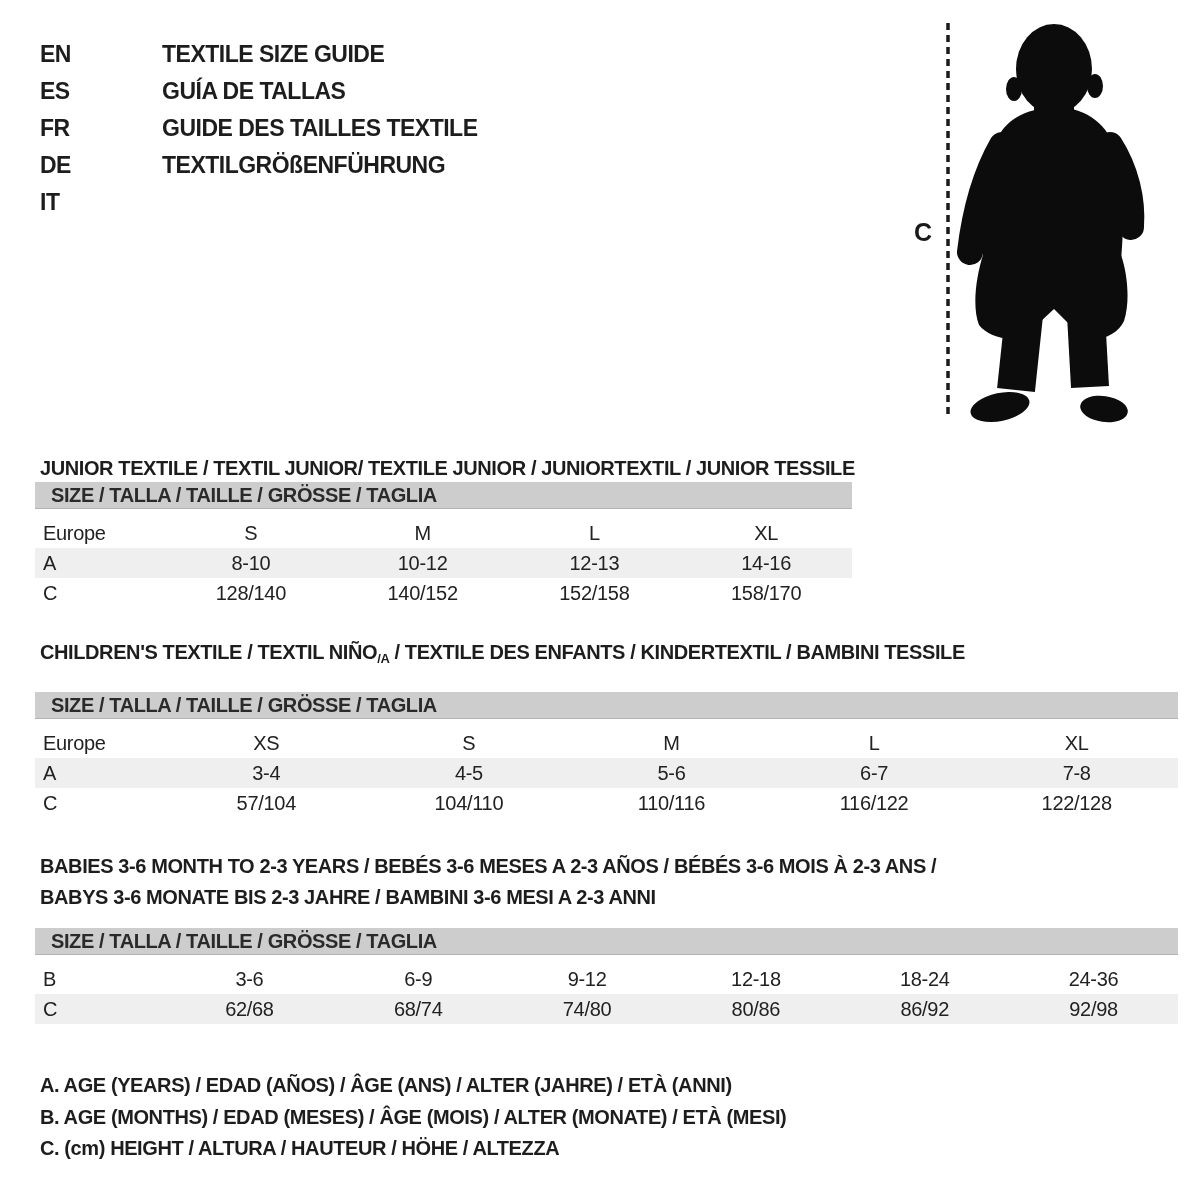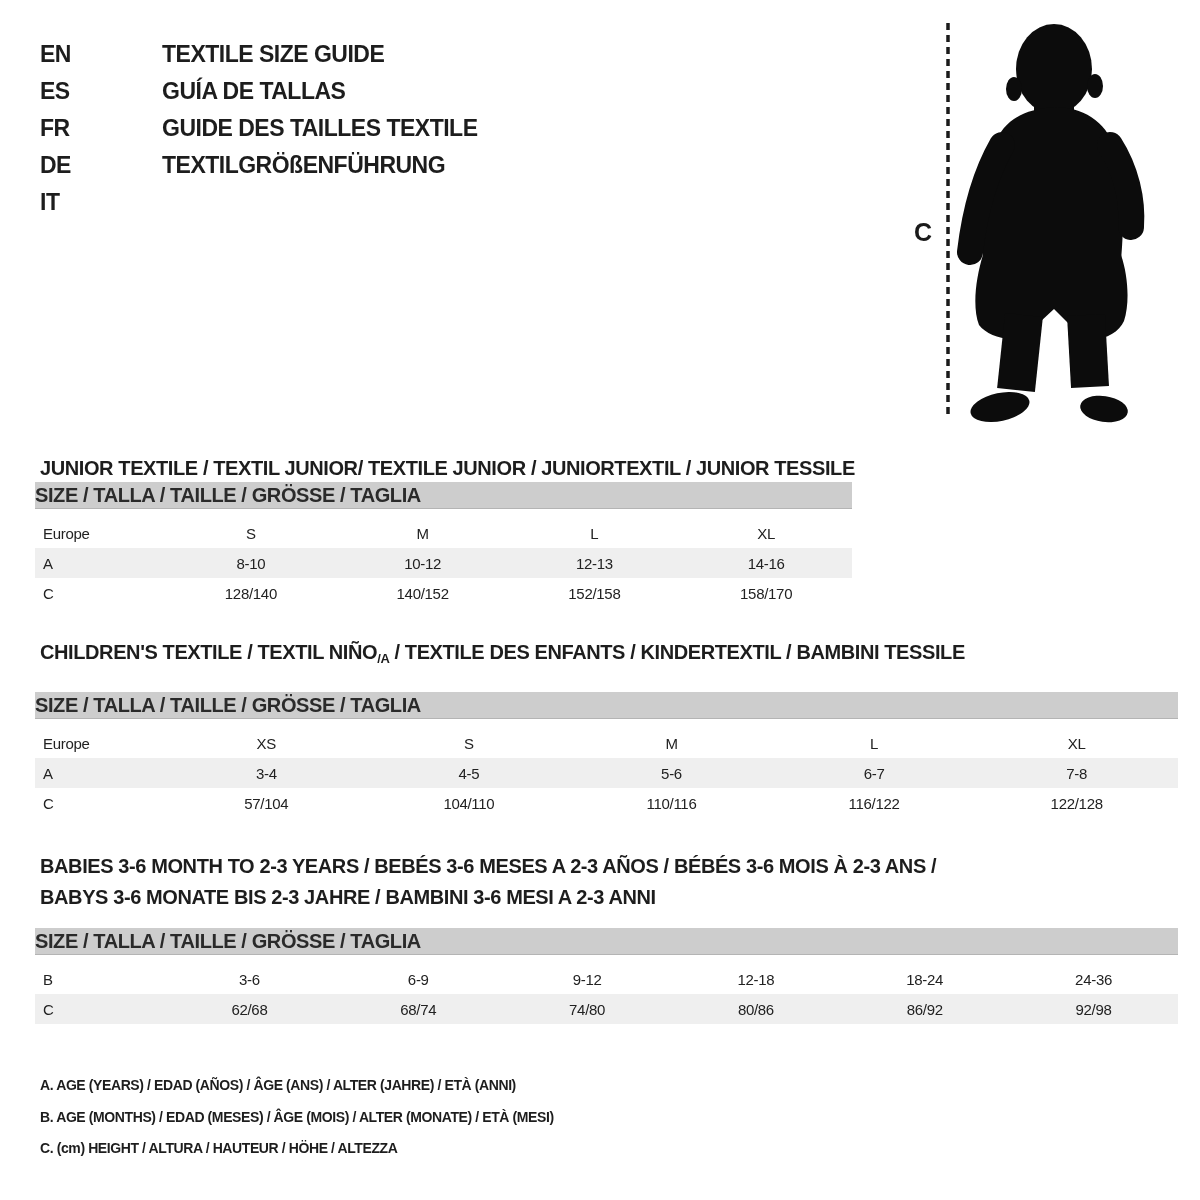--- a/index.html
+++ b/index.html
@@ -30,35 +30,35 @@
     white-space: nowrap;
   }
   .section-title .sub { font-size: 13px; vertical-align: -4px; }
   .two-line { line-height: 31px; }
 
   
   .size-table { left: 35px; }
   .size-bar {
     height: 27px; background: #cdcdcd;
     display: flex; align-items: center;
-    padding-left: 0; box-sizing: border-box;
+    padding-left: 16px; box-sizing: border-box;
     font-size: 20px; font-weight: 700; letter-spacing: -0.4px; color: #2a2a2a;
     border-bottom: 1px solid #b4b4b4;
   }
   .t-rows { margin-top: 9px; }
   .t-row {
     display: flex; height: 30px; align-items: center;
-    font-size: 15px; letter-spacing: -0.3px; color: #222;
+    font-size: 20px; letter-spacing: -0.3px; color: #222;
   }
   .t-row.stripe { background: #efefef; }
   .t-label { width: 130px; flex: none; padding-left: 8px; box-sizing: border-box; }
   .t-cell { flex: 1; text-align: center; }
 
   
-  .notes { left: 40px; top: 1070px; line-height: 31.5px; font-size: 14px; font-weight: 700; letter-spacing: -0.4px; }
+  .notes { left: 40px; top: 1070px; line-height: 31.5px; font-size: 20px; font-weight: 700; letter-spacing: -0.4px; }
 </style>
 </head>
 <body>
 
 <div class="abs lang-list">
   <div class="lang-row">
     <span class="lang-code">EN</span>
     <span>TEXTILE SIZE GUIDE</span>
   </div>
   <div class="lang-row">

